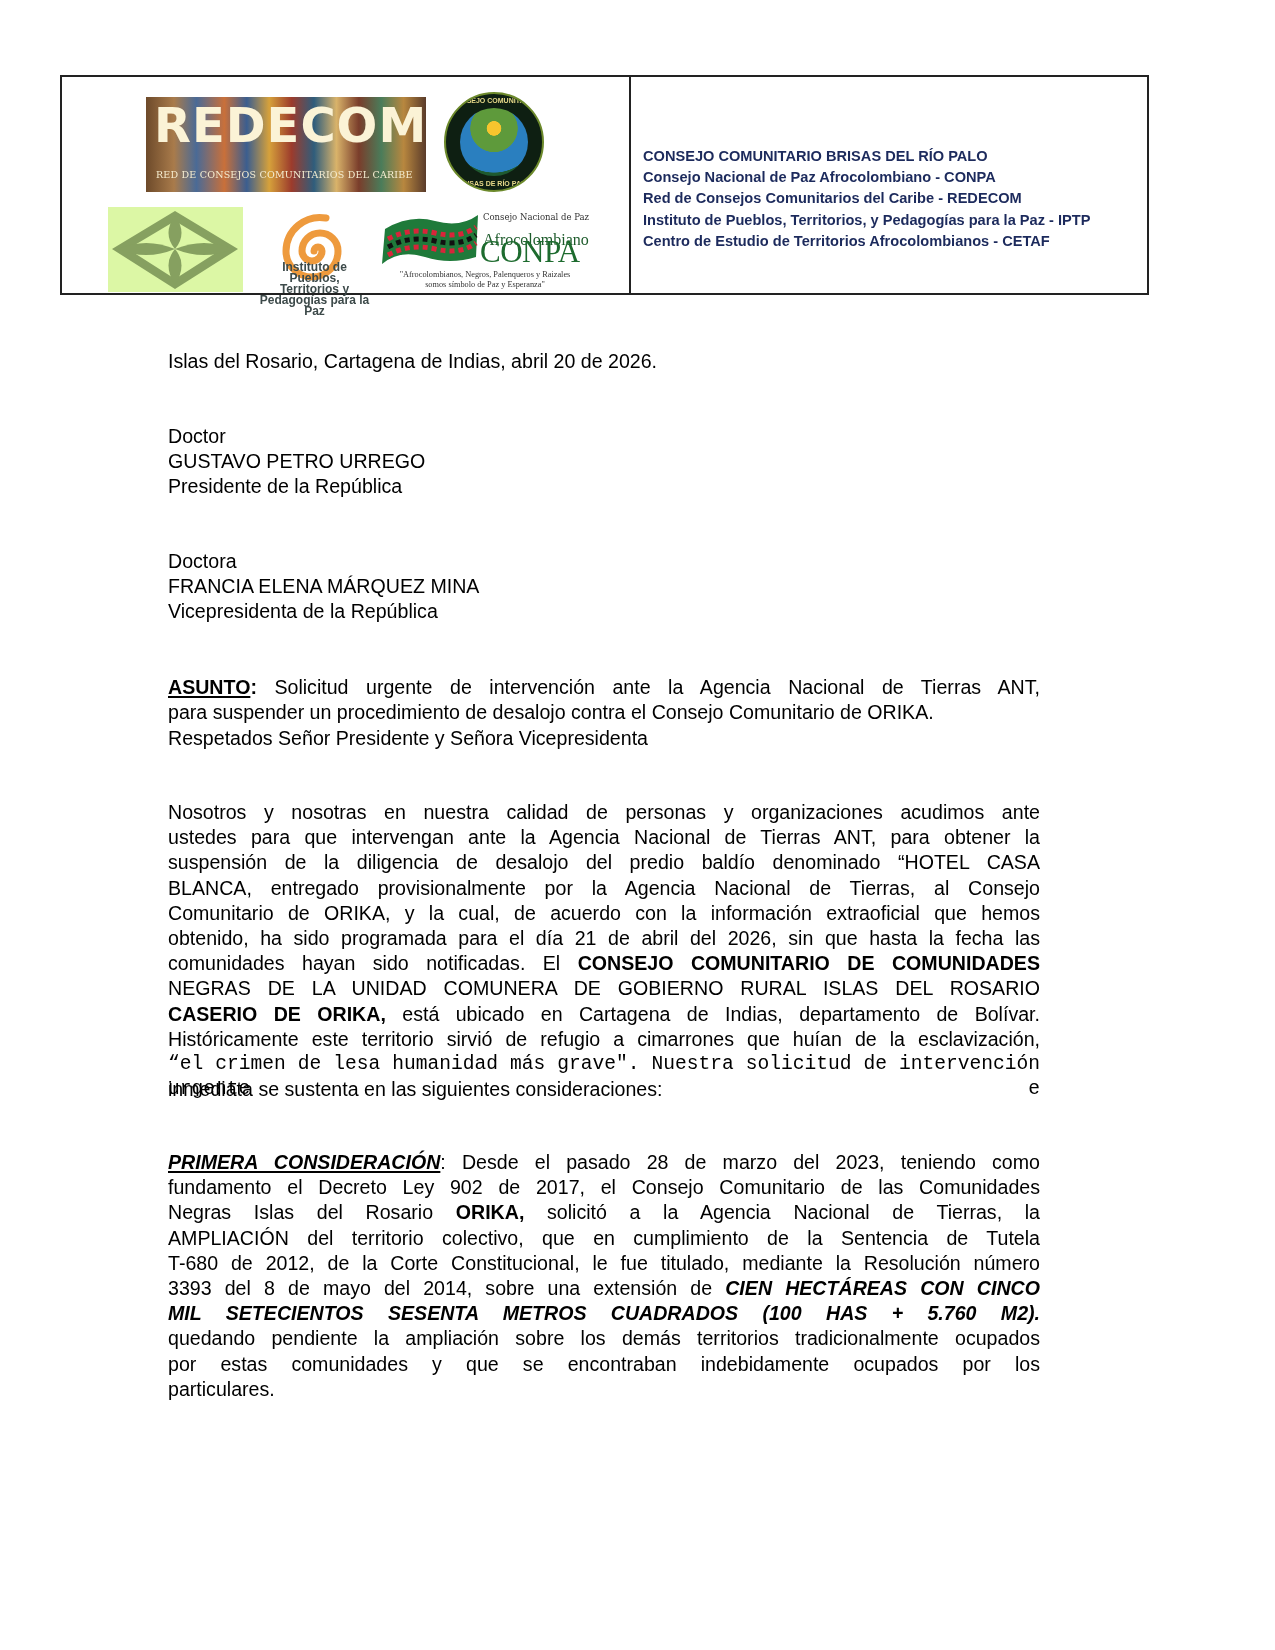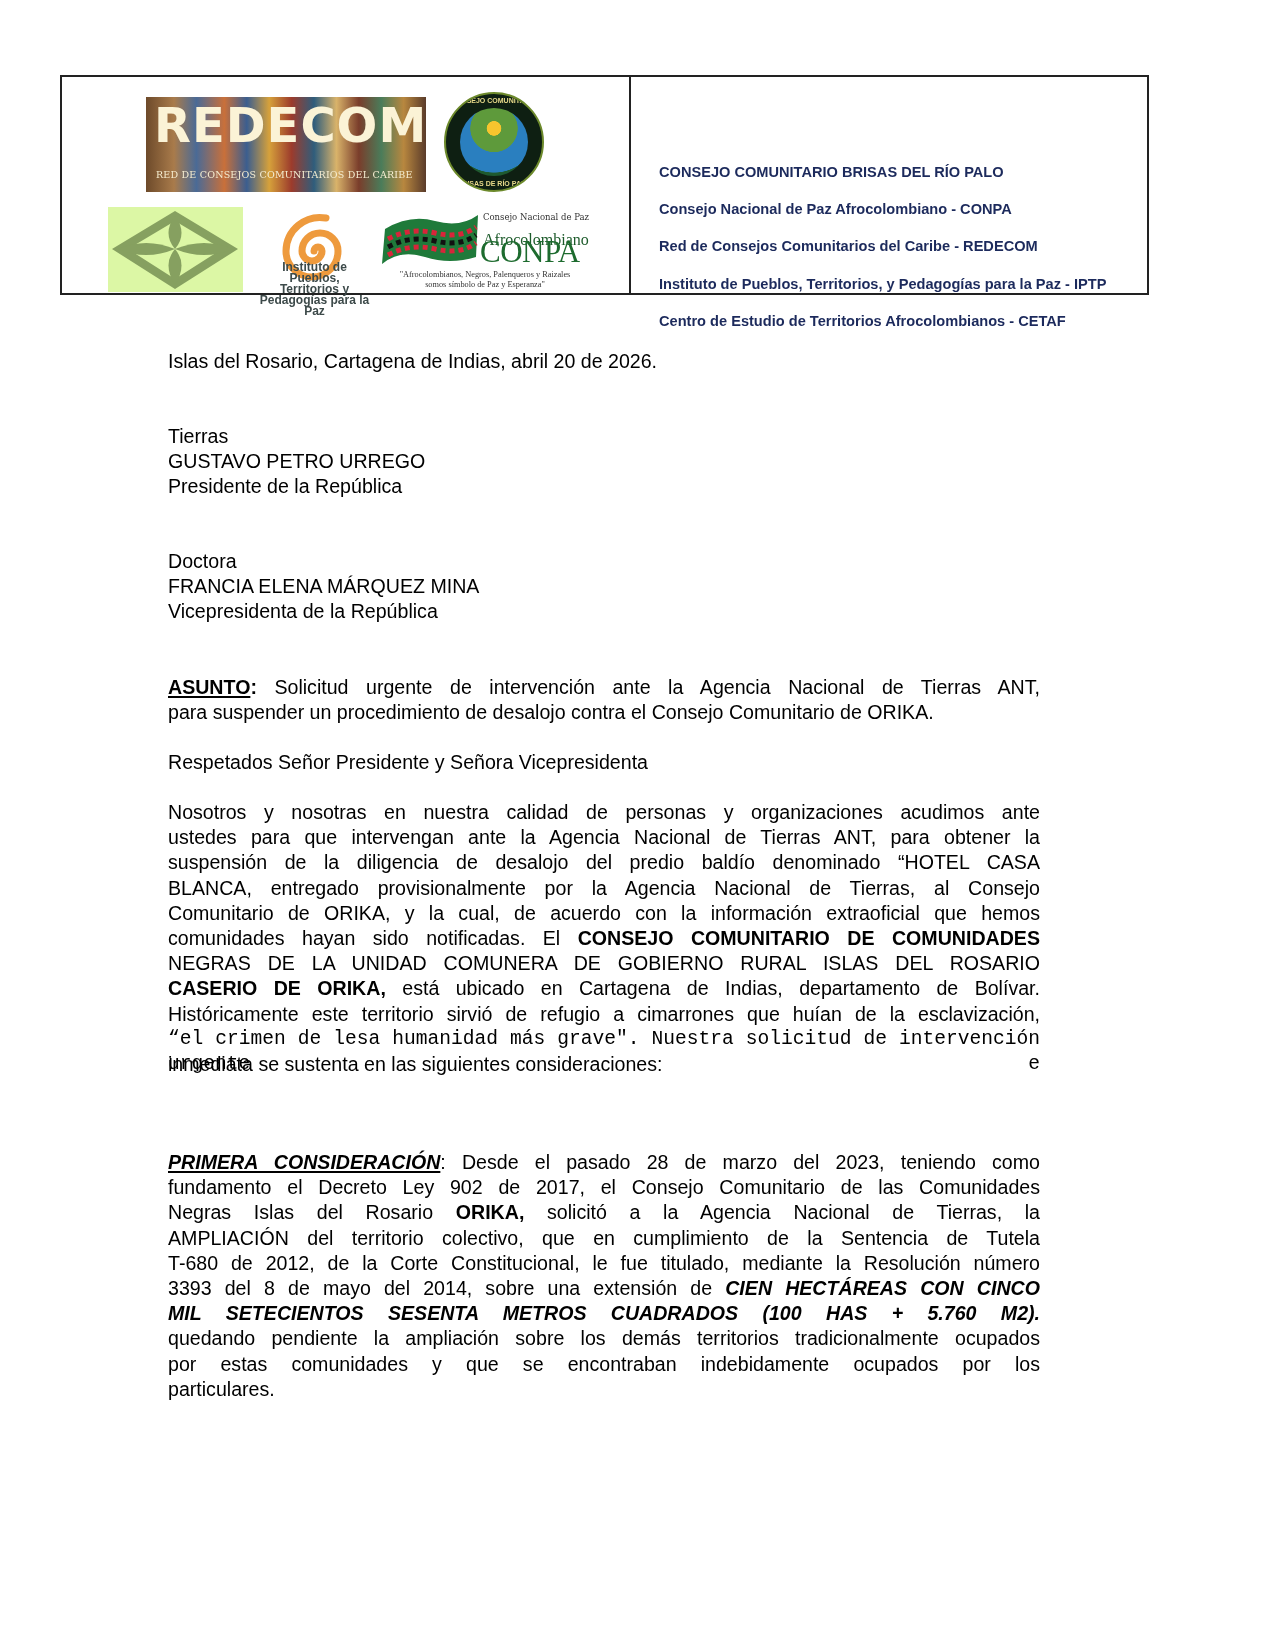--- a/index.html
+++ b/index.html
@@ -2,21 +2,21 @@
 <html><head>
 <meta charset="utf-8">
 <style>
   html, body { margin: 0; padding: 0; background: #ffffff; }
   body { width: 1275px; height: 1650px; position: relative; overflow: hidden; font-family: "Liberation Sans", sans-serif; color: #000; }
 
   .header-table { position: absolute; left: 60px; top: 75px; width: 1089px; height: 220px; border: 2px solid #222; box-sizing: border-box; display: flex; }
   .logo-cell { width: 569px; border-right: 2px solid #222; position: relative; box-sizing: border-box; }
   .text-cell { flex: 1; position: relative; }
   .org-lines { position: absolute; left: 12px; top: 69px; color: #1c2a5c; font-weight: bold; font-size: 14.6px; line-height: 21.2px; white-space: nowrap; }
-  .org-lines div { margin: 16px; }
+  .org-lines div { margin: 0; }
 
   
   .redecom { position: absolute; left: 84px; top: 20px; width: 280px; height: 95px; overflow: hidden;
     background: linear-gradient(90deg,#6d4a2a 0%,#a97b4b 10%,#4a6a96 18%,#c9703a 28%,#3b5e8f 36%,#d6a13b 44%,#9c3b2c 52%,#2f5d7c 60%,#d9b36a 68%,#7a3d2b 76%,#4a7c5a 84%,#b8873f 92%,#5a3b2a 100%); }
   .redecom .word { position: absolute; left: 8px; top: 0; font-family: "DejaVu Sans", sans-serif; font-weight: bold; font-size: 48px; color: #fbf3d6; letter-spacing: 1px; }
   .redecom .sub { position: absolute; left: 10px; top: 72px; font-family: "DejaVu Serif", serif; font-size: 9.5px; color: #f4ecd0; letter-spacing: 0.2px; white-space: nowrap; }
 
   .brisas { position: absolute; left: 382px; top: 15px; width: 100px; height: 100px; border-radius: 50%; background: #0e1f12; border: 2px solid #6d8a2c; box-sizing: border-box; overflow: hidden; }
   .brisas .inner { position: absolute; left: 14px; top: 14px; width: 68px; height: 68px; border-radius: 50%;
     background: radial-gradient(circle at 50% 30%, #f7c52e 0 12%, #5e9a3b 13% 40%, #2a7fbf 41% 75%, #1e5a30 76%); }
@@ -95,41 +95,42 @@
       <div>Consejo Nacional de Paz Afrocolombiano - CONPA</div>
       <div>Red de Consejos Comunitarios del Caribe - REDECOM</div>
       <div>Instituto de Pueblos, Territorios, y Pedagogías para la Paz - IPTP</div>
       <div>Centro de Estudio de Territorios Afrocolombianos - CETAF</div>
     </div>
   </div>
 </div>
 
 <div class="t" style="top:349px">Islas del Rosario, Cartagena de Indias, abril 20 de 2026.</div>
 
-<div class="t" style="top:424px">Tierras</div>
+<div class="t" style="top:424px">Doctor</div>
 <div class="t b" style="top:449px">GUSTAVO PETRO URREGO</div>
 <div class="t b" style="top:474px">Presidente de la República</div>
 
 <div class="t" style="top:549px">Doctora</div>
 <div class="t b" style="top:574px">FRANCIA ELENA MÁRQUEZ MINA</div>
 <div class="t b" style="top:599px">Vicepresidenta de la República</div>
 
 <div class="justify" style="top:675px">
   <span class="ln" style="white-space: normal;"><b><u>ASUNTO</u><span>:</span></b><span> Solicitud urgente de intervención ante la Agencia Nacional de Tierras ANT,</span></span>
   <span class="ln last" style="white-space: normal;">para suspender un procedimiento de desalojo contra el Consejo Comunitario de ORIKA.</span>
 </div>
 
-<div class="t" style="top:750px">Respetados Señor Presidente y Señora Vicepresidenta</div>
+<div class="t" style="top:726px">Respetados Señor Presidente y Señora Vicepresidenta</div>
 
 <div class="justify" style="top:800px">
   <span class="ln" style="white-space: normal;">Nosotros y nosotras en nuestra calidad de personas y organizaciones  acudimos ante</span>
   <span class="ln" style="white-space: normal;">ustedes para que intervengan ante la Agencia Nacional de Tierras ANT, para obtener la</span>
   <span class="ln" style="white-space: normal;">suspensión de la diligencia de desalojo del predio baldío denominado “HOTEL CASA</span>
   <span class="ln" style="white-space: normal;">BLANCA, entregado provisionalmente por la Agencia Nacional de Tierras,  al Consejo</span>
   <span class="ln" style="white-space: normal;">Comunitario de ORIKA, y la cual, de acuerdo con la información extraoficial que hemos</span>
+  <span class="ln" style="white-space: normal;">obtenido,  ha sido programada para el día 21 de abril del 2026, sin que hasta la fecha  las</span>
   <span class="ln" style="white-space: normal;"><span>comunidades hayan sido notificadas. El </span><b>CONSEJO COMUNITARIO DE  COMUNIDADES</b></span>
   <span class="ln b" style="white-space: normal;">NEGRAS DE LA UNIDAD COMUNERA DE GOBIERNO RURAL ISLAS DEL ROSARIO</span>
   <span class="ln" style="white-space: normal;"><b>CASERIO DE ORIKA,</b><span> está ubicado en Cartagena de Indias, departamento de Bolívar.</span></span>
   <span class="ln" style="white-space: normal;">Históricamente este territorio sirvió de refugio a cimarrones que huían de la esclavización,</span>
   <span class="ln" style="white-space: normal; font-family: Liberation Mono, monospace;">“el crimen de lesa humanidad más grave". Nuestra solicitud de intervención urgente e</span>
   <span class="ln last" style="white-space: normal;">inmediata se sustenta en las siguientes consideraciones:</span>
 </div>
 
 <div class="justify" style="top:1150px">
   <span class="ln" style="white-space: normal;"><b><i><u>PRIMERA CONSIDERACIÓN</u></i></b><span>: Desde el pasado 28 de marzo del 2023, teniendo como</span></span>

